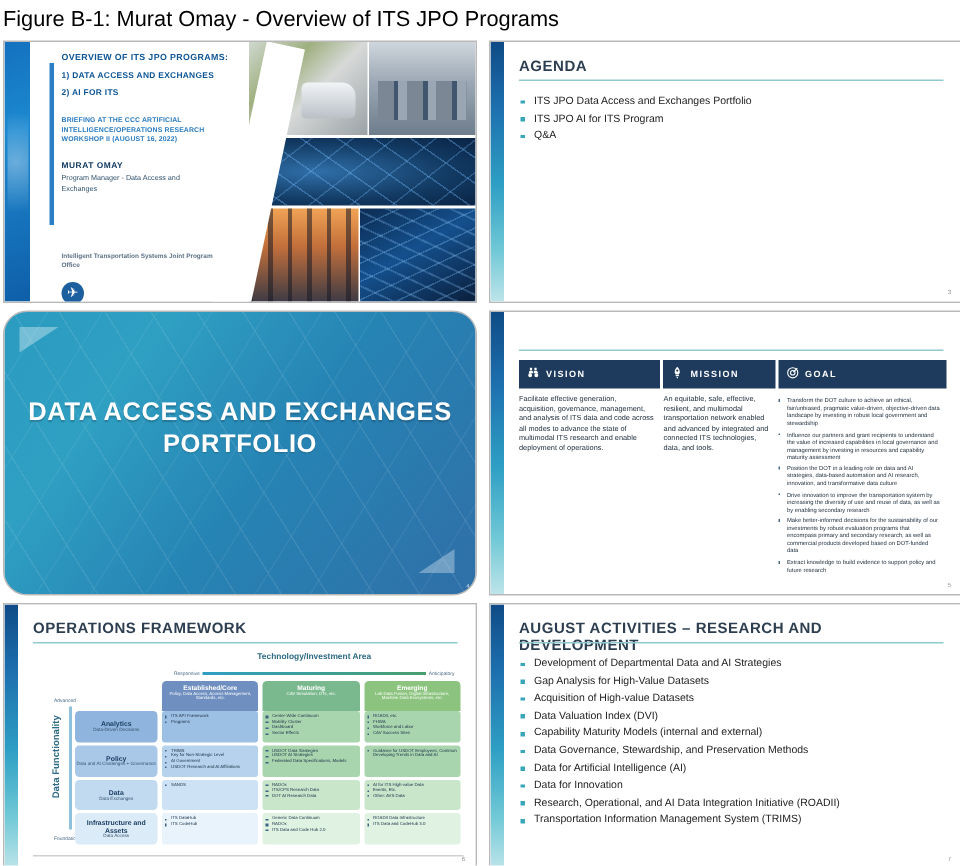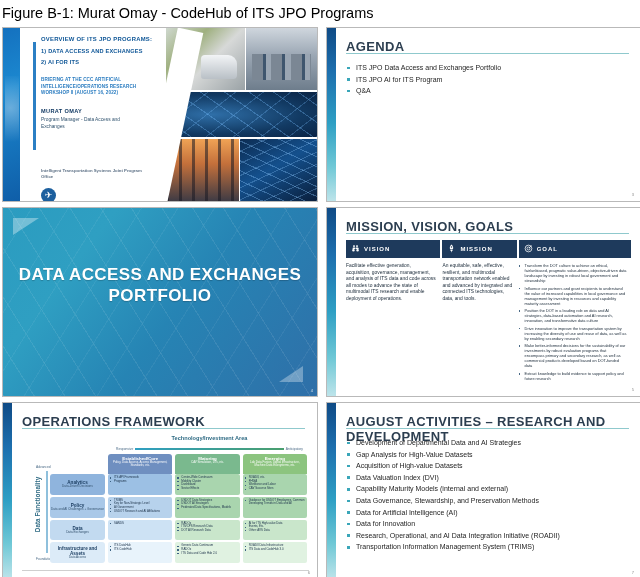--- a/index.html
+++ b/index.html
@@ -58,30 +58,30 @@
   .ph-e:after{content:"";position:absolute;inset:0;
         background:
           repeating-linear-gradient(25deg,rgba(140,200,255,.35) 0 1px,transparent 1px 9px),
           repeating-linear-gradient(-25deg,rgba(140,200,255,.28) 0 1px,transparent 1px 11px);}
   .s1-slash{position:absolute;left:-10px;top:0;width:26px;height:120%;transform:rotate(12deg);background:#fff;}
 
   
   .cs{position:relative;background:#fff;height:100%;}
   .cs-bar{position:absolute;left:0;top:0;bottom:0;width:9px;
       background:linear-gradient(180deg,#0f4b86 0%,#1d6fae 25%,#2e9fc4 55%,#6fc8d6 80%,#bde4ea 100%);}
-  .cs-head{position:absolute;left:19px;top:11px;right:12px;font-size:13px;font-weight:bold;color:#2c3e50;letter-spacing:.35px;}
+  .cs-head{position:absolute;left:19px;top:11px;right:12px;font-size:10px;font-weight:bold;color:#2c3e50;letter-spacing:.35px;}
   .cs-rule{position:absolute;left:19px;top:25px;right:12px;height:1px;background:#8fc9cd;}
   .cs-body{position:absolute;left:19px;top:34px;right:10px;}
   .bullets{list-style:none;margin:0;padding:0;}
   .bullets li{position:relative;padding-left:10px;font-size:7px;line-height:11.6px;color:#1d1d1d;}
   .bullets li:before{content:"";position:absolute;left:1px;top:4.6px;width:2.6px;height:2.6px;background:#3aa6b9;}
   .pg{position:absolute;right:7px;bottom:4px;font-size:4px;color:#8a8a8a;}
 
   
-  .s3{background:linear-gradient(128deg,#2b9cc0 0%,#2f9fc2 25%,#2684b4 55%,#2f6fa8 100%);position:relative;}
+  .s3{background:linear-gradient(128deg,#2b9cc0 0%,#2f9fc2 25%,#2684b4 55%,#2f6fa8 100%);position:relative;border-radius:16px;}
   .s3:before{content:"";position:absolute;inset:0;opacity:.16;
     background:
       repeating-linear-gradient(58deg,rgba(255,255,255,.55) 0 1px,transparent 1px 26px),
       repeating-linear-gradient(-58deg,rgba(255,255,255,.35) 0 1px,transparent 1px 31px);}
   .s3-tri-tl{position:absolute;left:10px;top:10px;width:0;height:0;
       border-left:26px solid rgba(255,255,255,.35);border-bottom:17px solid transparent;}
   .s3-tri-br{position:absolute;right:14px;bottom:14px;width:0;height:0;
       border-right:24px solid rgba(255,255,255,.32);border-top:16px solid transparent;}
   .s3-title{position:absolute;left:0;right:0;top:56px;text-align:center;color:#fff;
       font-size:17px;font-weight:bold;line-height:21px;letter-spacing:.4px;
@@ -145,21 +145,21 @@
   .r1 .pf-cell.g,.r2 .pf-cell.g{background:#a9d5ae;}
   .r3 .pf-cell.g{background:#c9e6cb;}
   .r4 .pf-cell.g{background:#e0f2e1;}
   .pf-foot{position:absolute;left:19px;right:8px;bottom:8px;height:1px;background:#cfcfcf;}
 </style>
 </head>
 <body>
 
 <div class="page">
 
-  <div class="caption">Figure B-1: Murat Omay - CodeHub of ITS JPO Programs</div>
+  <div class="caption">Figure B-1: Murat Omay - Overview of ITS JPO Programs</div>
 
   <div class="grid">
 
     <div class="slide s1">
       <div class="s1-left">
         <div class="s1-bluebar"></div>
         <div class="s1-vline"></div>
         <div class="s1-txt">
           <div class="s1-title">OVERVIEW OF ITS JPO PROGRAMS:</div>
           <div class="s1-sub">1) DATA ACCESS AND EXCHANGES</div>
@@ -203,21 +203,20 @@
     <div class="slide s3">
       <div class="s3-tri-tl"></div>
       <div class="s3-tri-br"></div>
       <div class="s3-title">DATA ACCESS AND EXCHANGES PORTFOLIO</div>
       <div class="s3-pg">4</div>
     </div>
 
     <div class="slide">
       <div class="cs">
         <div class="cs-bar"></div>
-        <div class="cs-head">MISSION, VISION, GOALS</div>
         <div class="cs-rule"></div>
 
         <div class="mvg">
           <div class="mvg-heads">
             <div class="mvg-head h1">
               <span>
                 <svg width="9" height="9" viewBox="0 0 24 24" fill="#fff">
                     <path d="M6 3h4v5H6zM14 3h4v5h-4zM5 9h6l1 4H4zM13 9h6l2 4h-8zM6.5 13A3.5 3.5 0 1 0 6.5 20a3.5 3.5 0 0 0 0-7zM17.5 13a3.5 3.5 0 1 0 0 7 3.5 3.5 0 0 0 0-7z"></path>
                   </svg>
               </span>

